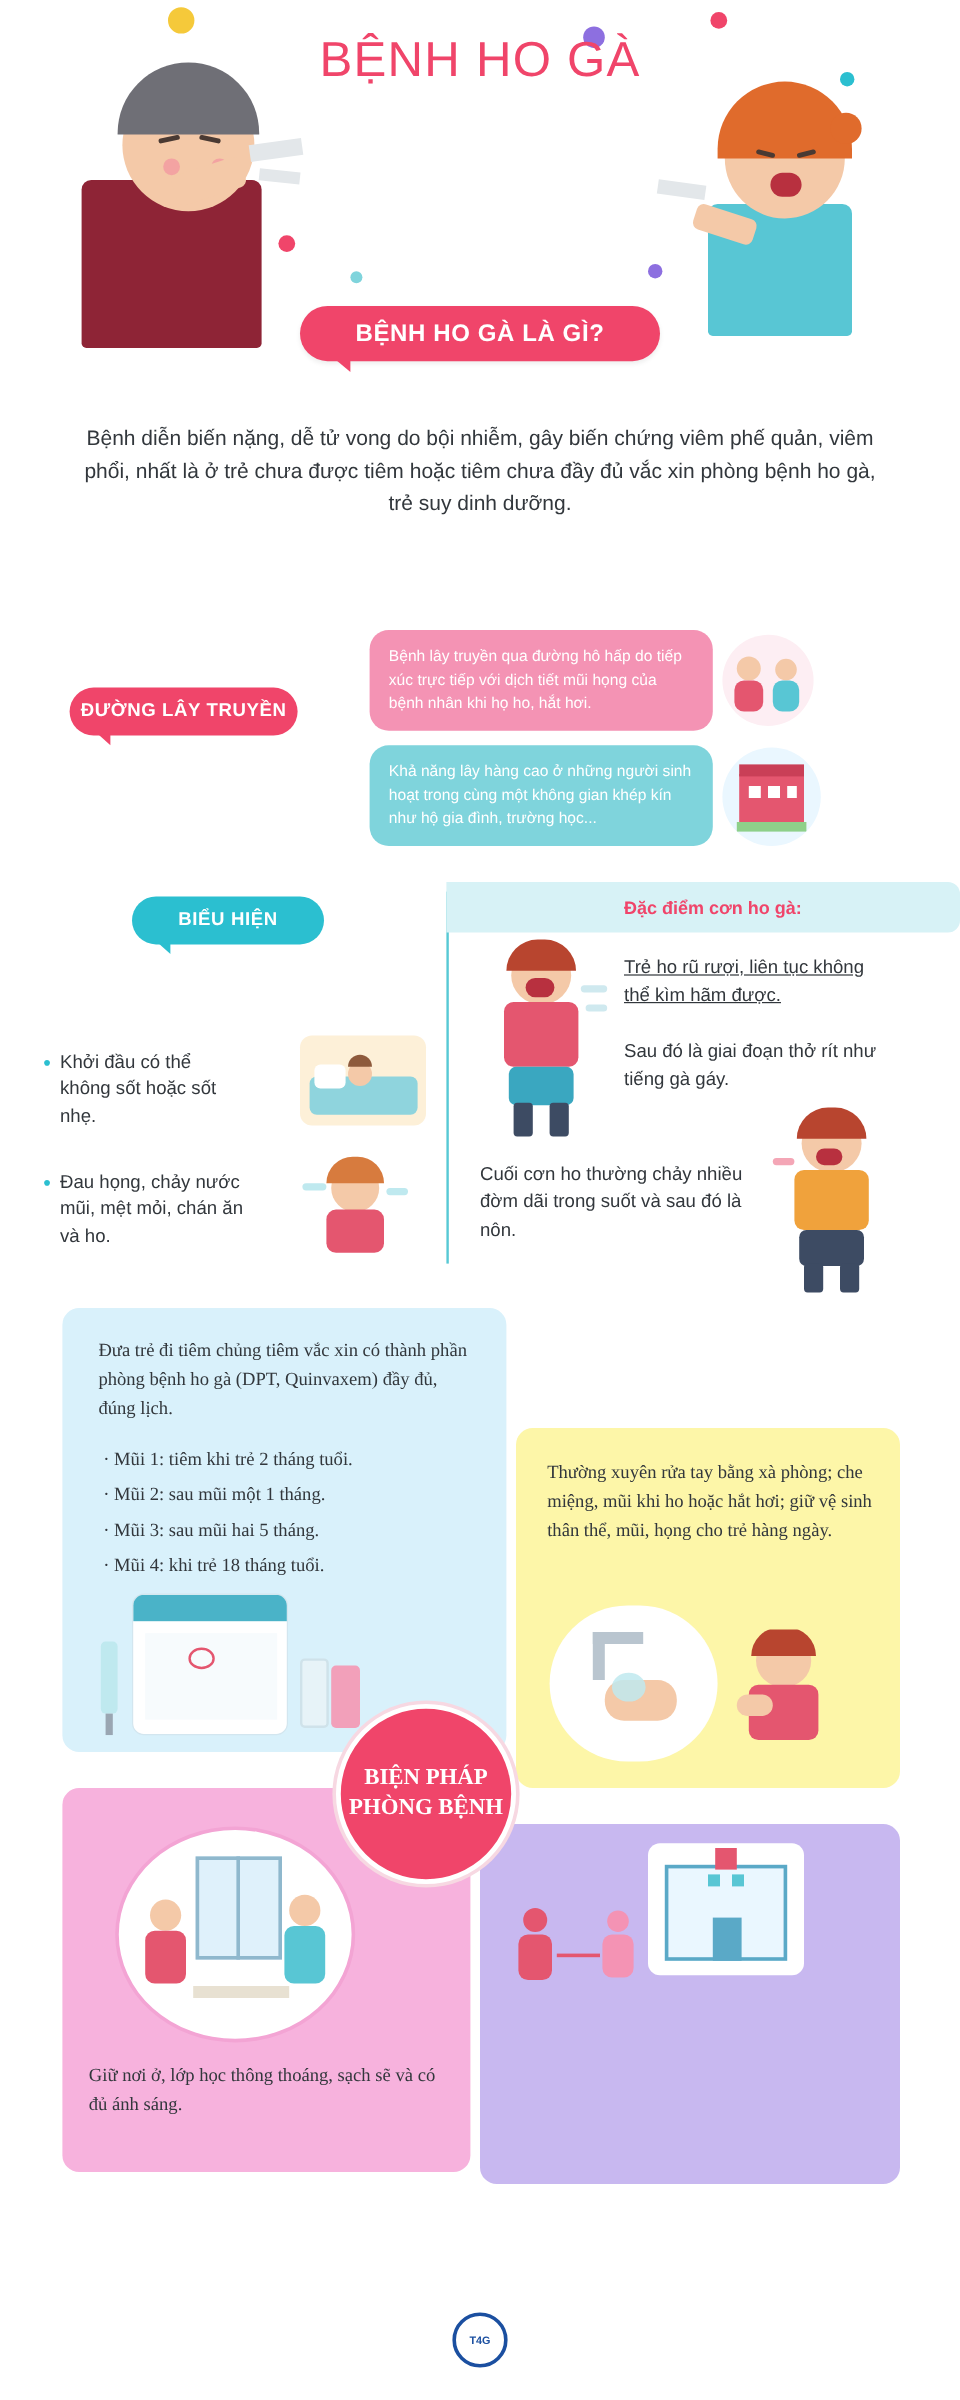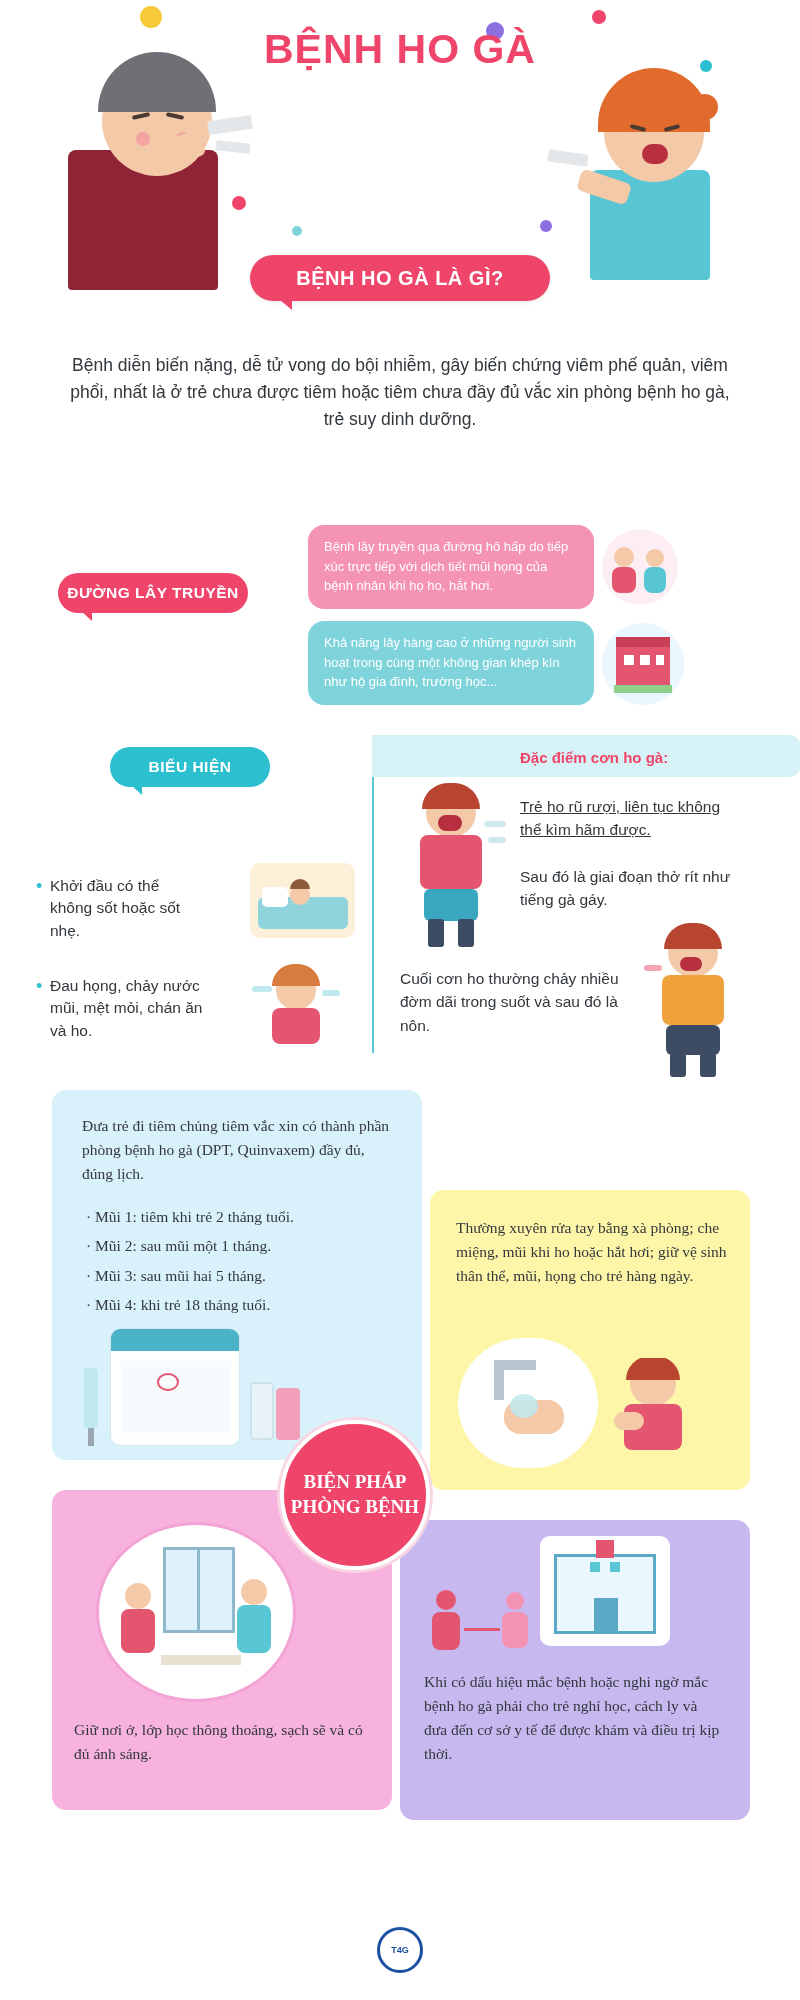--- a/index.html
+++ b/index.html
@@ -27,21 +27,21 @@
     overflow: hidden;
   }
   .title-wrap {
     position: absolute;
     left: 200px; top: 28px;
     width: 400px;
     text-align: center;
   }
   .title-main {
     font-size: 41px;
-    font-weight: bold;
+    font-weight: normal;
     color: #f0456a;
     letter-spacing: 1px;
     line-height: 1.05;
   }
   .title-sub {
     font-size: 30px;
     font-weight: bold;
     font-style: italic;
     color: #2bbfd0;
     line-height: 1.15;
@@ -445,20 +445,19 @@
       <div style="position:absolute;left:70px;top:26px;width:10px;height:10px;background:#58c6d4;"></div>
       <div style="position:absolute;left:54px;top:62px;width:24px;height:36px;background:#5aa9c7;"></div>
     </div>
     <div class="imgbox" style="left:430px;top:492px;width:110px;height:80px;background:transparent;">
       <div style="position:absolute;left:6px;top:8px;width:20px;height:20px;border-radius:50%;background:#e4566f;"></div>
       <div style="position:absolute;left:2px;top:30px;width:28px;height:38px;background:#e4566f;border-radius:8px;"></div>
       <div style="position:absolute;left:76px;top:10px;width:18px;height:18px;border-radius:50%;background:#f493b4;"></div>
       <div style="position:absolute;left:72px;top:30px;width:26px;height:36px;background:#f493b4;border-radius:8px;"></div>
       <div style="position:absolute;left:34px;top:46px;width:36px;height:3px;background:#e4566f;"></div>
     </div>
-    <div class="card-text" style="left:424px;top:580px;width:300px;">Khi có dấu hiệu mắc bệnh hoặc nghi ngờ mắc bệnh ho gà phải cho trẻ nghỉ học, cách ly và đưa đến cơ sở y tế để được khám và điều trị kịp thời.</div>
   </div>
 
   <div class="footer">
     <div class="logo-circle">T4G</div>
   </div>
 
 </div>
 
 </body></html>

